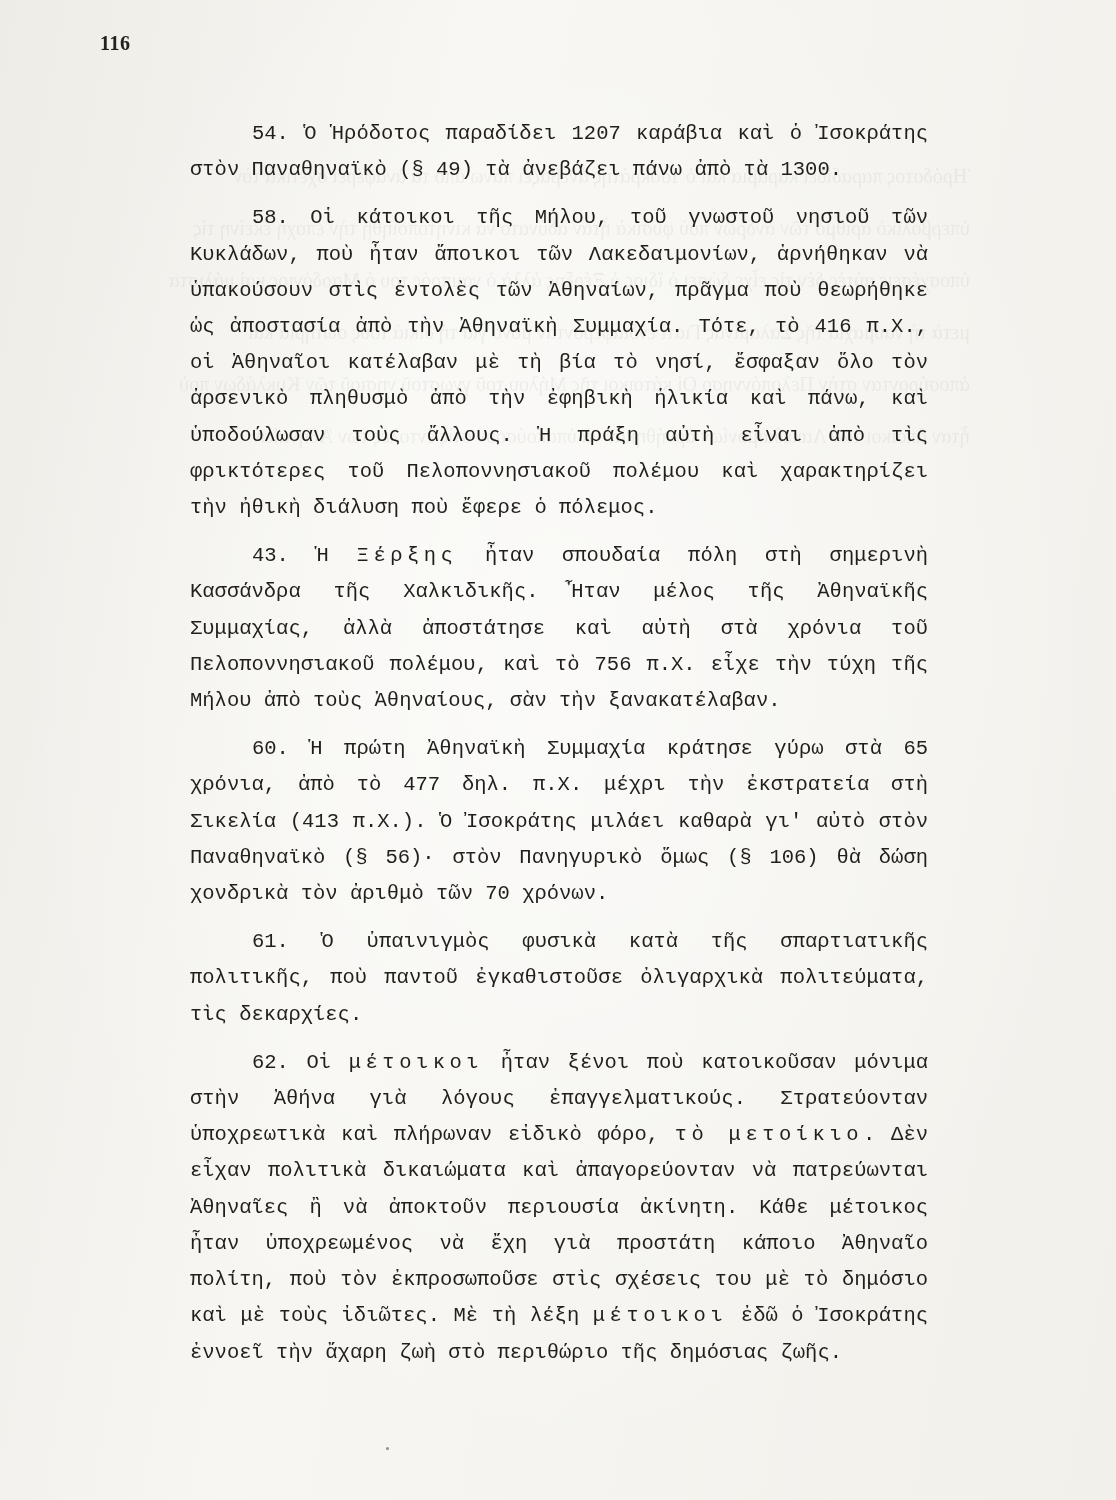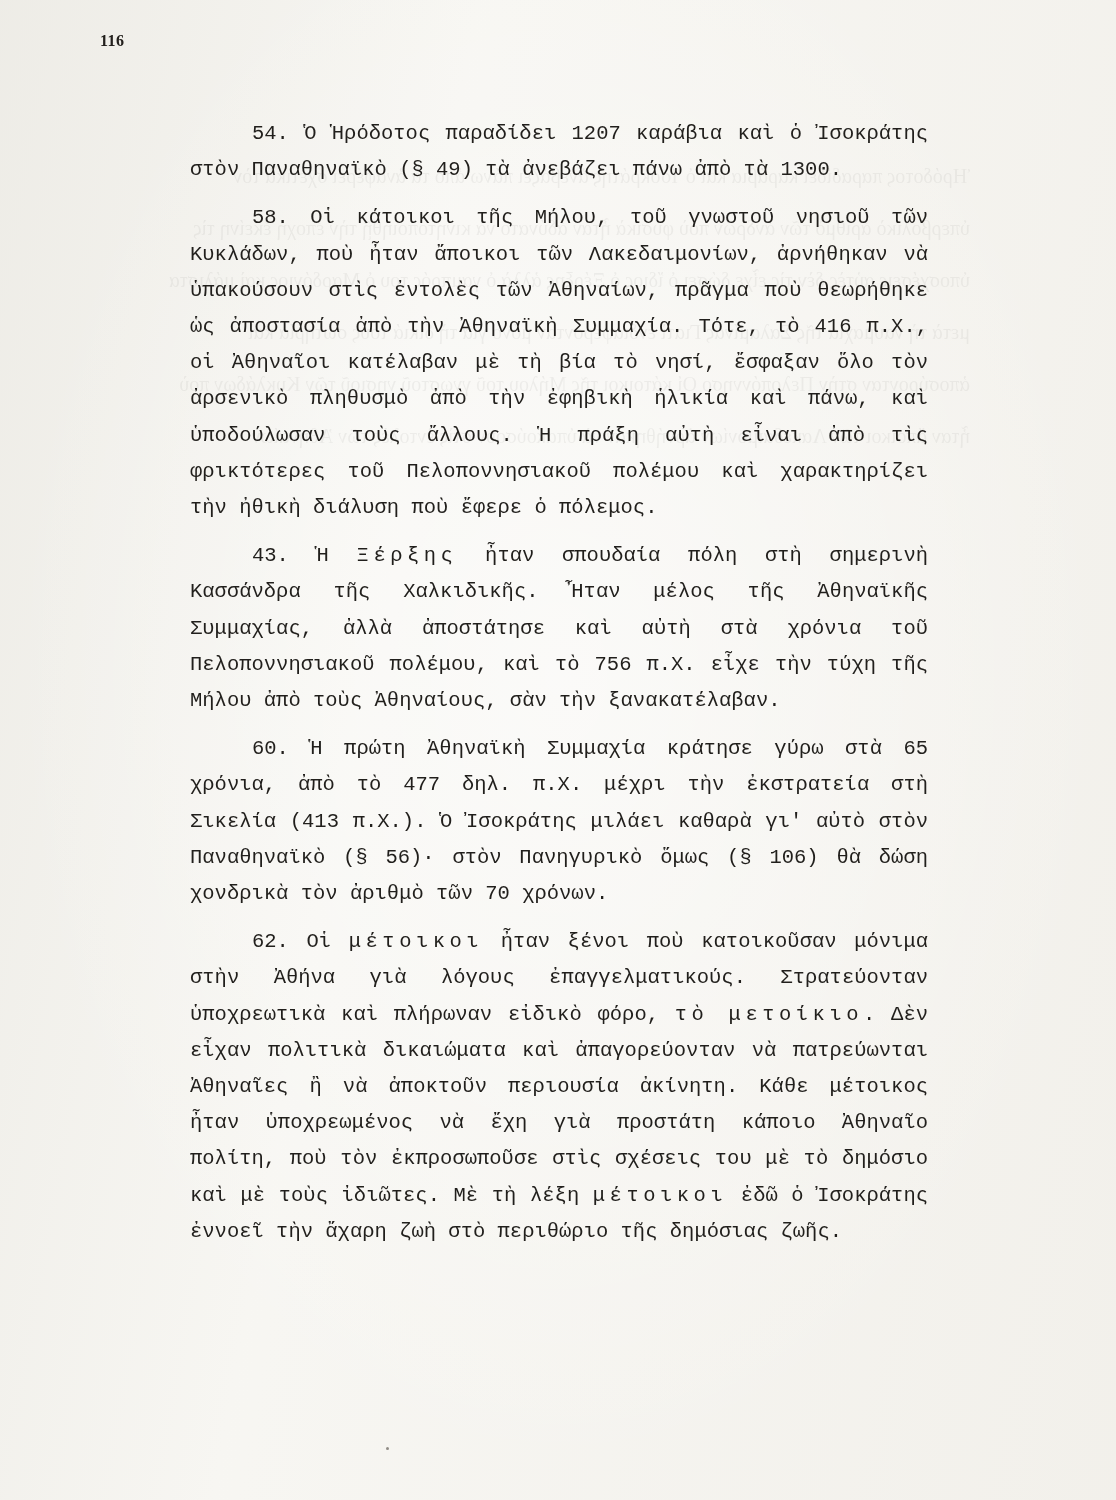--- a/index.html
+++ b/index.html
@@ -24,21 +24,21 @@
     background:
       radial-gradient(ellipse at 50% 45%, rgba(255,255,255,0.55) 0%, rgba(244,242,237,0.0) 70%),
       linear-gradient(100deg, rgba(230,228,221,0.55) 0%, rgba(248,247,243,0.1) 35%, rgba(236,233,226,0.45) 100%);
     pointer-events: none;
   }
   .folio {
     position: absolute;
     left: 100px;
     top: 32px;
     font-family: "Liberation Serif", "DejaVu Serif", serif;
-    font-size: 16px;
+    font-size: 20px;
     font-weight: bold;
     letter-spacing: 0.5px;
     color: #23201d;
   }
   .textblock {
     position: absolute;
     left: 178px;
     top: 104px;
     width: 762px;
     font-size: 20.5px;
@@ -93,20 +93,21 @@
   <div class="folio">116</div>
 
   <div class="textblock">
 
     <p class="para">54. Ὁ Ἡρόδοτος παραδίδει 1207 καράβια καὶ ὁ Ἰσοκράτης στὸν Παναθηναϊκὸ (§ 49) τὰ ἀνεβάζει πάνω ἀπὸ τὰ 1300.</p>
     <p class="para">58. Οἱ κάτοικοι τῆς Μήλου, τοῦ γνωστοῦ νησιοῦ τῶν Κυκλάδων, ποὺ ἦταν ἄποικοι τῶν Λακεδαιμονίων, ἀρνήθηκαν νὰ ὑπακούσουν στὶς ἐντολὲς τῶν Ἀθηναίων, πρᾶγμα ποὺ θεωρήθηκε ὡς ἀποστασία ἀπὸ τὴν Ἀθηναϊκὴ Συμμαχία. Τότε, τὸ 416 π.Χ., οἱ Ἀθηναῖοι κατέλαβαν μὲ τὴ βία τὸ νησί, ἔσφαξαν ὅλο τὸν ἀρσενικὸ πληθυσμὸ ἀπὸ τὴν ἐφηβικὴ ἡλικία καὶ πάνω, καὶ ὑποδούλωσαν τοὺς ἄλλους. Ἡ πράξη αὐτὴ εἶναι ἀπὸ τὶς φρικτότερες τοῦ Πελοποννησιακοῦ πολέμου καὶ χαρακτηρίζει τὴν ἠθικὴ διάλυση ποὺ ἔφερε ὁ πόλεμος.</p>
 
     <p class="para"><span>43. Ἡ </span><span class="spaced">Ξέρξης</span><span> ἦταν σπουδαία πόλη στὴ σημερινὴ Κασσάνδρα τῆς Χαλκιδικῆς. Ἦταν μέλος τῆς Ἀθηναϊκῆς Συμμαχίας, ἀλλὰ ἀποστάτησε καὶ αὐτὴ στὰ χρόνια τοῦ Πελοποννησιακοῦ πολέμου, καὶ τὸ 756 π.Χ. εἶχε τὴν τύχη τῆς Μήλου ἀπὸ τοὺς Ἀθηναίους, σὰν τὴν ξανακατέλαβαν.</span></p>
 
     <p class="para">60. Ἡ πρώτη Ἀθηναϊκὴ Συμμαχία κράτησε γύρω στὰ 65 χρόνια, ἀπὸ τὸ 477 δηλ. π.Χ. μέχρι τὴν ἐκστρατεία στὴ Σικελία (413 π.Χ.). Ὁ Ἰσοκράτης μιλάει καθαρὰ γι' αὐτὸ στὸν Παναθηναϊκὸ (§ 56)· στὸν Πανηγυρικὸ ὅμως (§ 106) θὰ δώση χονδρικὰ τὸν ἀριθμὸ τῶν 70 χρόνων.</p>
+    <p class="para">61. Ὁ ὑπαινιγμὸς φυσικὰ κατὰ τῆς σπαρτιατικῆς πολιτικῆς, ποὺ παντοῦ ἐγκαθιστοῦσε ὀλιγαρχικὰ πολιτεύματα, τὶς δεκαρχίες.</p>
 
     <p class="para"><span>62. Οἱ </span><span class="spaced">μέτοικοι</span><span> ἦταν ξένοι ποὺ κατοικοῦσαν μόνιμα στὴν Ἀθήνα γιὰ λόγους ἐπαγγελματικούς. Στρατεύονταν ὑποχρεωτικὰ καὶ πλήρωναν εἰδικὸ φόρο, </span><span class="spaced">τὸ μετοίκιο</span><span>. Δὲν εἶχαν πολιτικὰ δικαιώματα καὶ ἀπαγορεύονταν νὰ πατρεύωνται Ἀθηναῖες ἢ νὰ ἀποκτοῦν περιουσία ἀκίνητη. Κάθε μέτοικος ἦταν ὑποχρεωμένος νὰ ἔχη γιὰ προστάτη κάποιο Ἀθηναῖο πολίτη, ποὺ τὸν ἐκπροσωποῦσε στὶς σχέσεις του μὲ τὸ δημόσιο καὶ μὲ τοὺς ἰδιῶτες. Μὲ τὴ λέξη </span><span class="spaced">μέτοικοι</span><span> ἐδῶ ὁ Ἰσοκράτης ἐννοεῖ τὴν ἄχαρη ζωὴ στὸ περιθώριο τῆς δημόσιας ζωῆς.</span></p>
 
   </div>
 
   <div class="tail-dot"></div>
 
 </div>
 
 </body></html>

